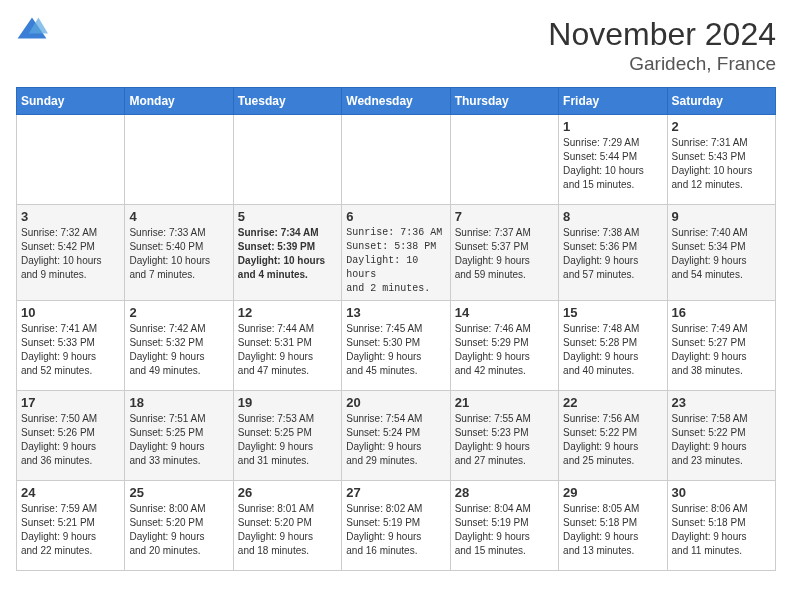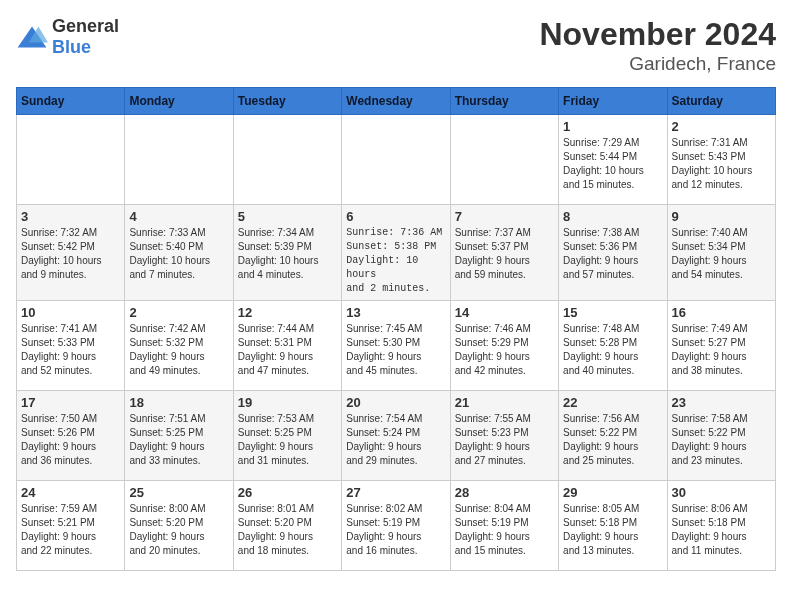--- a/index.html
+++ b/index.html
@@ -23,35 +23,35 @@
     }
     .logo-icon {
       width: 32px;
       height: 24px;
     }
     .title-area {
       text-align: right;
     }
     .month-title {
       font-size: 32px;
-      font-weight: bold;
+      font-weight: normal;
       color: #333;
     }
     .location-subtitle {
       font-size: 19px;
       color: #555;
     }
     table {
       width: 100%;
       border-collapse: collapse;
       table-layout: fixed;
     }
     thead th {
       background-color: #3a7fd5;
-      color: #0f172a;
+      color: #ffffff;
       font-size: 12px;
       font-weight: bold;
       padding: 6px 4px;
       text-align: left;
       border: 1px solid #2a6bc0;
     }
     tbody td {
       border: 1px solid #ccc;
       vertical-align: top;
       padding: 4px;
@@ -82,24 +82,20 @@
   </style>
 </head>
 <body>
 
 <div class="header-area">
   <div class="logo">
     <svg class="logo-icon" viewBox="0 0 40 30" xmlns="http://www.w3.org/2000/svg">
       <polygon points="20,2 38,28 2,28" fill="#3a7fd5"></polygon>
       <polygon points="28,2 40,22 16,22" fill="#5ba8e0" opacity="0.7"></polygon>
     </svg>
-    <div>
-      <span style="font-size:18px;font-weight:bold;color:#333;">General</span><br>
-      <span style="font-size:18px;font-weight:bold;color:#3a7fd5;">Blue</span>
-    </div>
   </div>
   <div class="title-area">
     <div class="month-title">November 2024</div>
     <div class="location-subtitle">Garidech, France</div>
   </div>
 </div>
 
 <table>
   <thead>
     <tr>
@@ -144,21 +140,21 @@
         </td>
         <td>
           <span class="day-number">4</span>
           <div class="day-info" style="white-space: pre-line;">Sunrise: 7:33 AM
 Sunset: 5:40 PM
 Daylight: 10 hours
 and 7 minutes.</div>
         </td>
         <td>
           <span class="day-number">5</span>
-          <div class="day-info" style="white-space: pre-line;">Sunrise: 7:34 AM
+          <div class="day-info" style="white-space: pre-line; font-weight: bold;">Sunrise: 7:34 AM
 Sunset: 5:39 PM
 Daylight: 10 hours
 and 4 minutes.</div>
         </td>
         <td>
           <span class="day-number">6</span>
           <div class="day-info" style="white-space: pre-line; font-family: Liberation Mono, monospace;">Sunrise: 7:36 AM
 Sunset: 5:38 PM
 Daylight: 10 hours
 and 2 minutes.</div>

